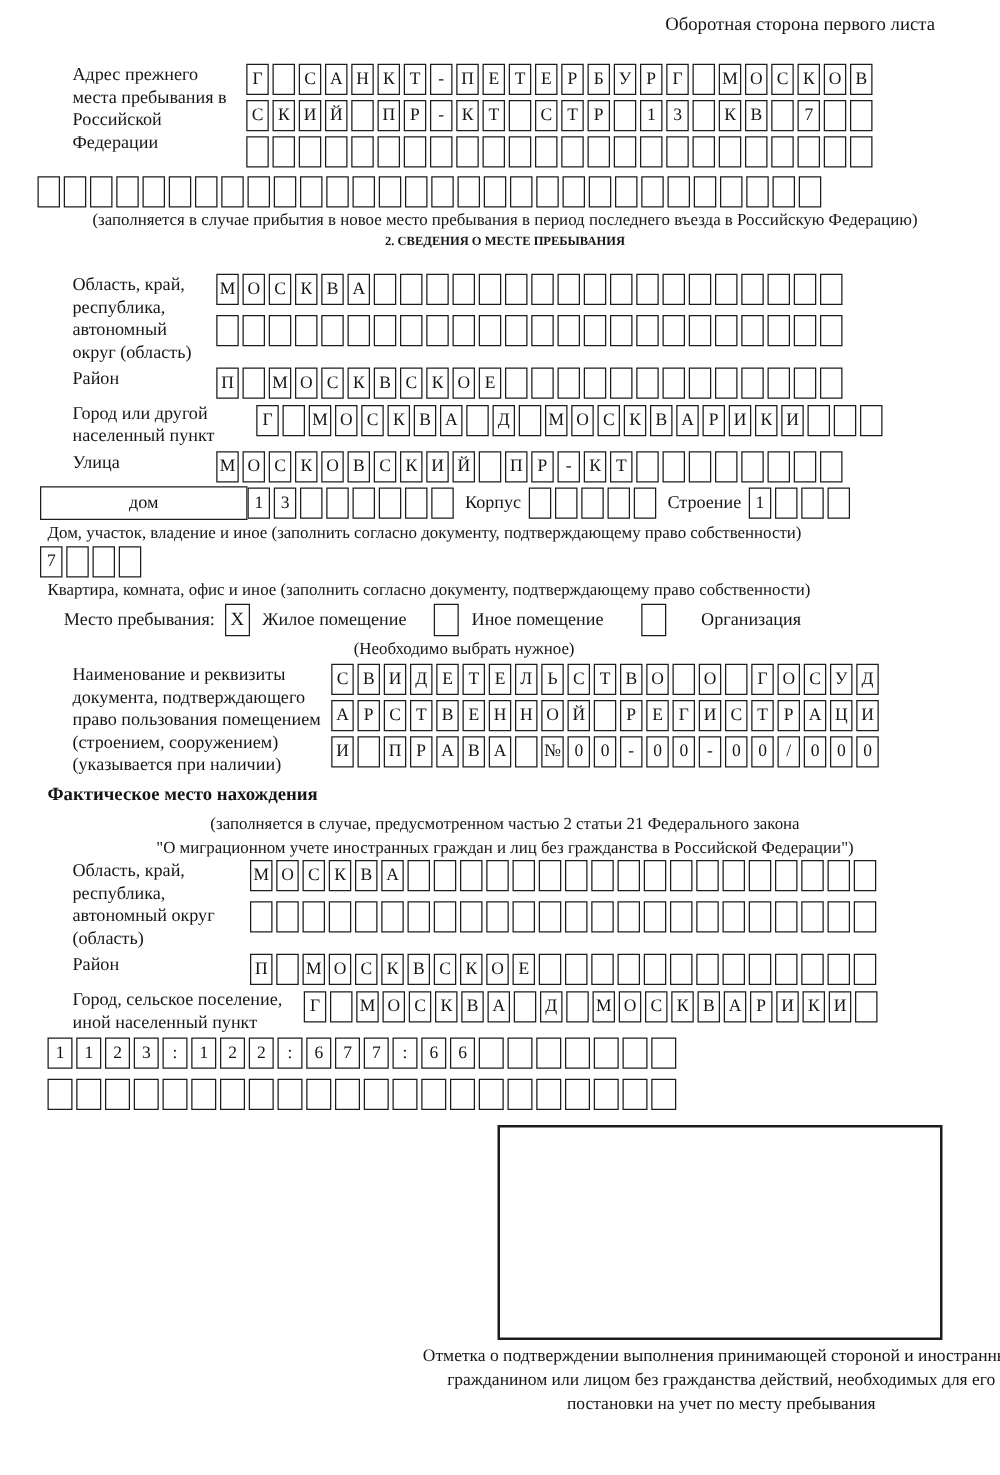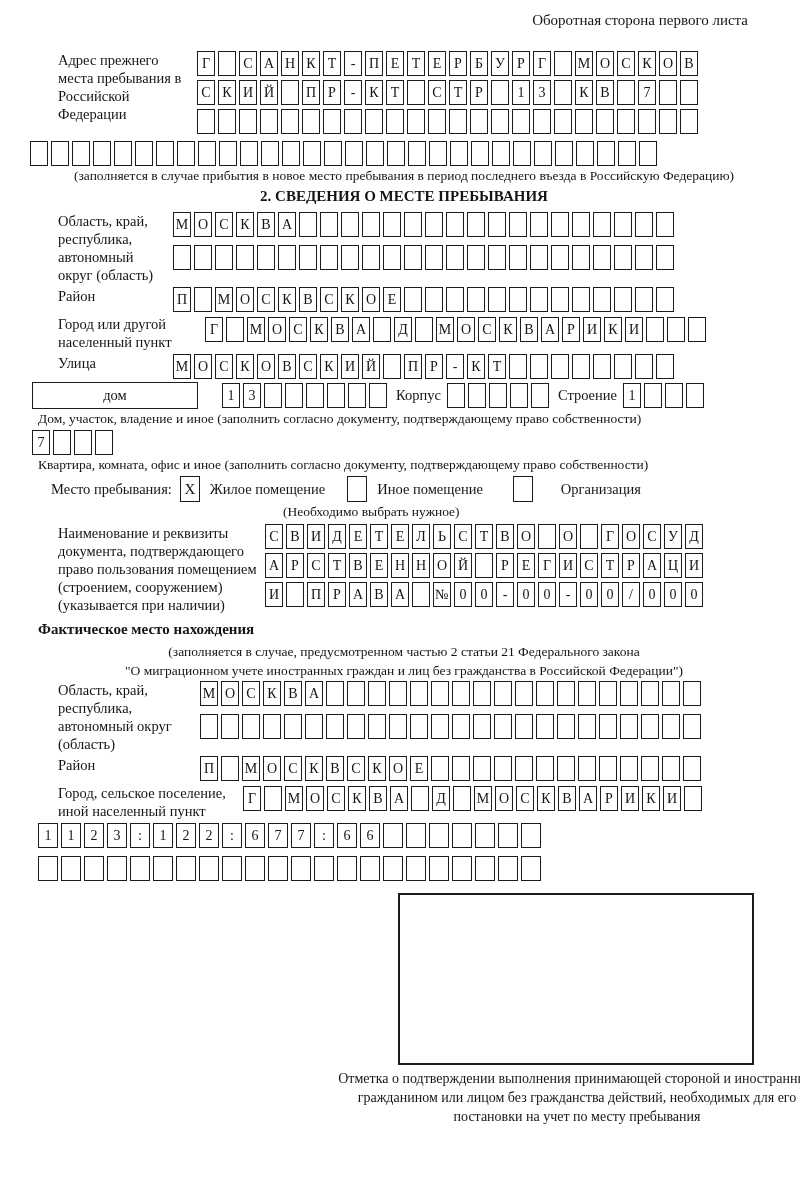--- a/index.html
+++ b/index.html
@@ -19,24 +19,24 @@
   .w139{width:139px;}
   .w115{width:115px;}
   .w142{width:142px;}
   .w147{width:147px;}
   .w207{width:207px;}
   .w185{width:185px;}
   .w138{width:138px;}
   .full-row{margin-left:-8px;margin-top:1px;}
   .caption{font-size:13.5px;margin:2px 0 3px 0;}
   .center{text-align:center;}
-  .sec-title{text-align:center;font-weight:bold;font-size:15px;margin:4px 0 7px 0;}
+  .sec-title{text-align:center;font-weight:bold;font-size:10px;margin:4px 0 20px 0;}
   .dom-row{display:flex;align-items:center;margin:2px 0 2px -6px;}
   .wide-box{box-sizing:border-box;height:27px;border:1.7px solid #1c1c1c;display:flex;align-items:center;justify-content:center;font-size:14.5px;background:#fff;flex:none;}
-  .box-dom{width:166px;margin-right:24px;}
+  .box-dom{width:166px;margin-right:0;}
   .box-kv{width:200px;margin-right:8px;}
   .inline-lbl{font-size:14.5px;margin:0 6px 0 9px;flex:none;}
   .mesto-row{display:flex;align-items:center;font-size:14.5px;margin-top:3px;margin-left:13px;}
   .mesto-row .cell{margin:0 10px 0 8px;}
   .mesto-note{font-size:13.5px;margin:2px 0 4px 245px;}
   .fact-title{text-align:left;font-weight:bold;font-size:15px;margin:7px 0 5px 0;}
   .fact-note{text-align:center;font-size:13.5px;line-height:17px;margin-bottom:2px;}
   .stamp-box{box-sizing:border-box;width:356px;height:172px;border:2px solid #1c1c1c;margin:4px 0 4px 360px;background:#fff;}
   .stamp-caption{width:478px;margin-left:300px;text-align:center;font-size:14px;line-height:19px;}
   .mt2{margin-top:2px;}

